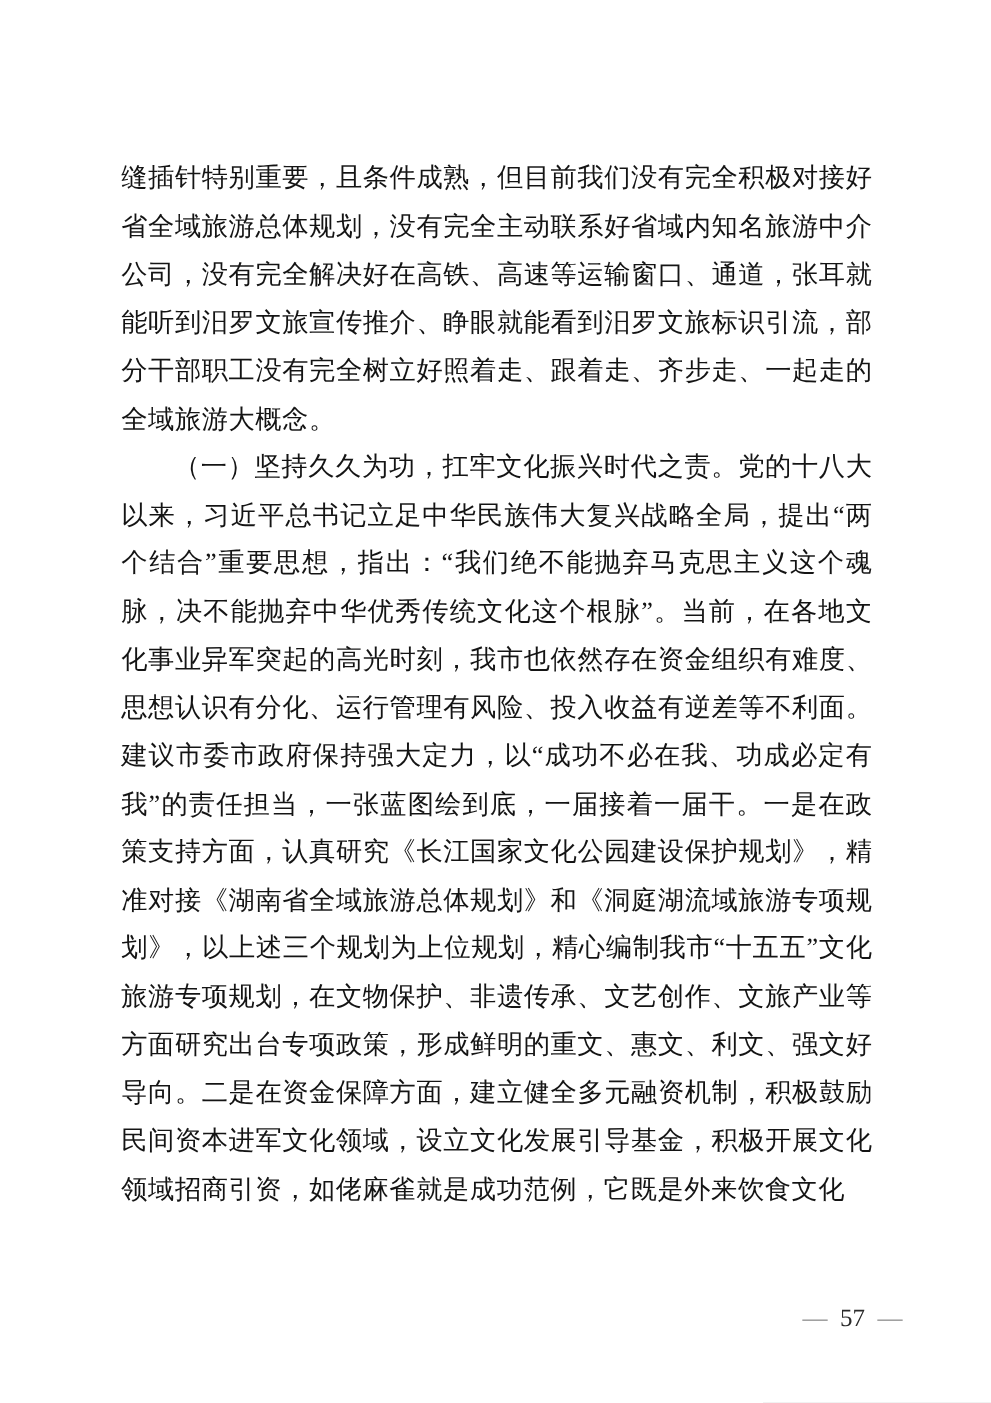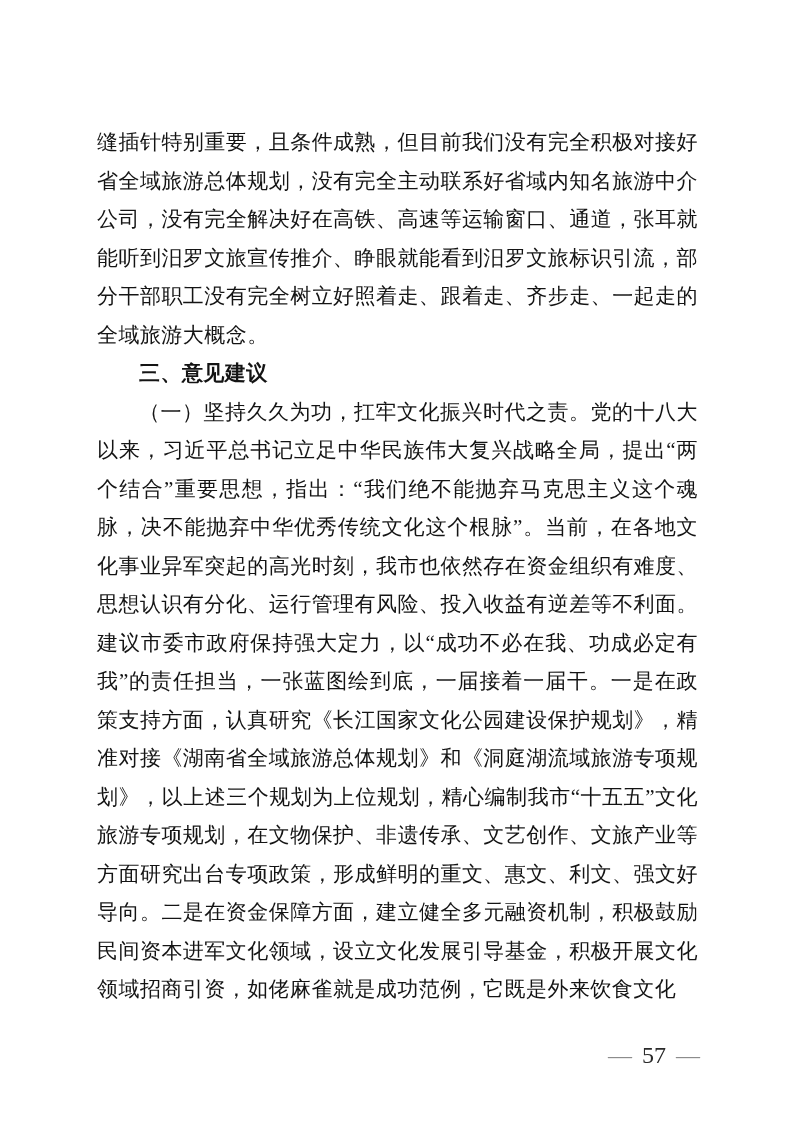--- a/index.html
+++ b/index.html
@@ -40,39 +40,38 @@
     text-align: left;
     font-family: "Liberation Sans", sans-serif;
     font-size: 21px;
   }
   .bold { font-weight: normal; }
   .footer {
     position: absolute;
     top: 1042px;
     left: 586px;
     width: 136px;
-    text-align: center;
-    font-size: 24px;
+    text-align: right;
+    font-size: 20px;
     line-height: 26px;
     white-space: nowrap;
     font-family: Liberation Serif, serif;
   }
   .footer .dash {
     color: #8c8c8c;
     letter-spacing: 0;
   }
   .footer .num {
     color: #2a2a2a;
     padding: 0 10px;
   }
 </style>
 </head>
 <body>
 
 <div class="page">
   <div class="content">
     <p class="body no-indent">缝插针特别重要，且条件成熟，但目前我们没有完全积极对接好省全域旅游总体规划，没有完全主动联系好省域内知名旅游中介公司，没有完全解决好在高铁、高速等运输窗口、通道，张耳就能听到汨罗文旅宣传推介、睁眼就能看到汨罗文旅标识引流，部分干部职工没有完全树立好照着走、跟着走、齐步走、一起走的全域旅游大概念。</p>
-    <p class="body heading">三、意见建议</p>
     <p class="body indent"><span class="bold">（一）坚持久久为功，扛牢文化振兴时代之责。</span><span>党的十八大以来，习近平总书记立足中华民族伟大复兴战略全局，提出“两个结合”重要思想，指出：“我们绝不能抛弃马克思主义这个魂脉，决不能抛弃中华优秀传统文化这个根脉”。当前，在各地文化事业异军突起的高光时刻，我市也依然存在资金组织有难度、思想认识有分化、运行管理有风险、投入收益有逆差等不利面。建议市委市政府保持强大定力，以“成功不必在我、功成必定有我”的责任担当，一张蓝图绘到底，一届接着一届干。</span><span class="bold">一是在政策支持方面，</span><span>认真研究《长江国家文化公园建设保护规划》，精准对接《湖南省全域旅游总体规划》和《洞庭湖流域旅游专项规划》，以上述三个规划为上位规划，精心编制我市“十五五”文化旅游专项规划，在文物保护、非遗传承、文艺创作、文旅产业等方面研究出台专项政策，形成鲜明的重文、惠文、利文、强文好导向。</span><span class="bold">二是在资金保障方面，</span><span>建立健全多元融资机制，积极鼓励民间资本进军文化领域，设立文化发展引导基金，积极开展文化领域招商引资，如佬麻雀就是成功范例，它既是外来饮食文化</span></p>
   </div>
 
   <div class="footer"><span class="dash">—</span><span class="num">57</span><span class="dash">—</span></div>
 </div>
 
 </body></html>

